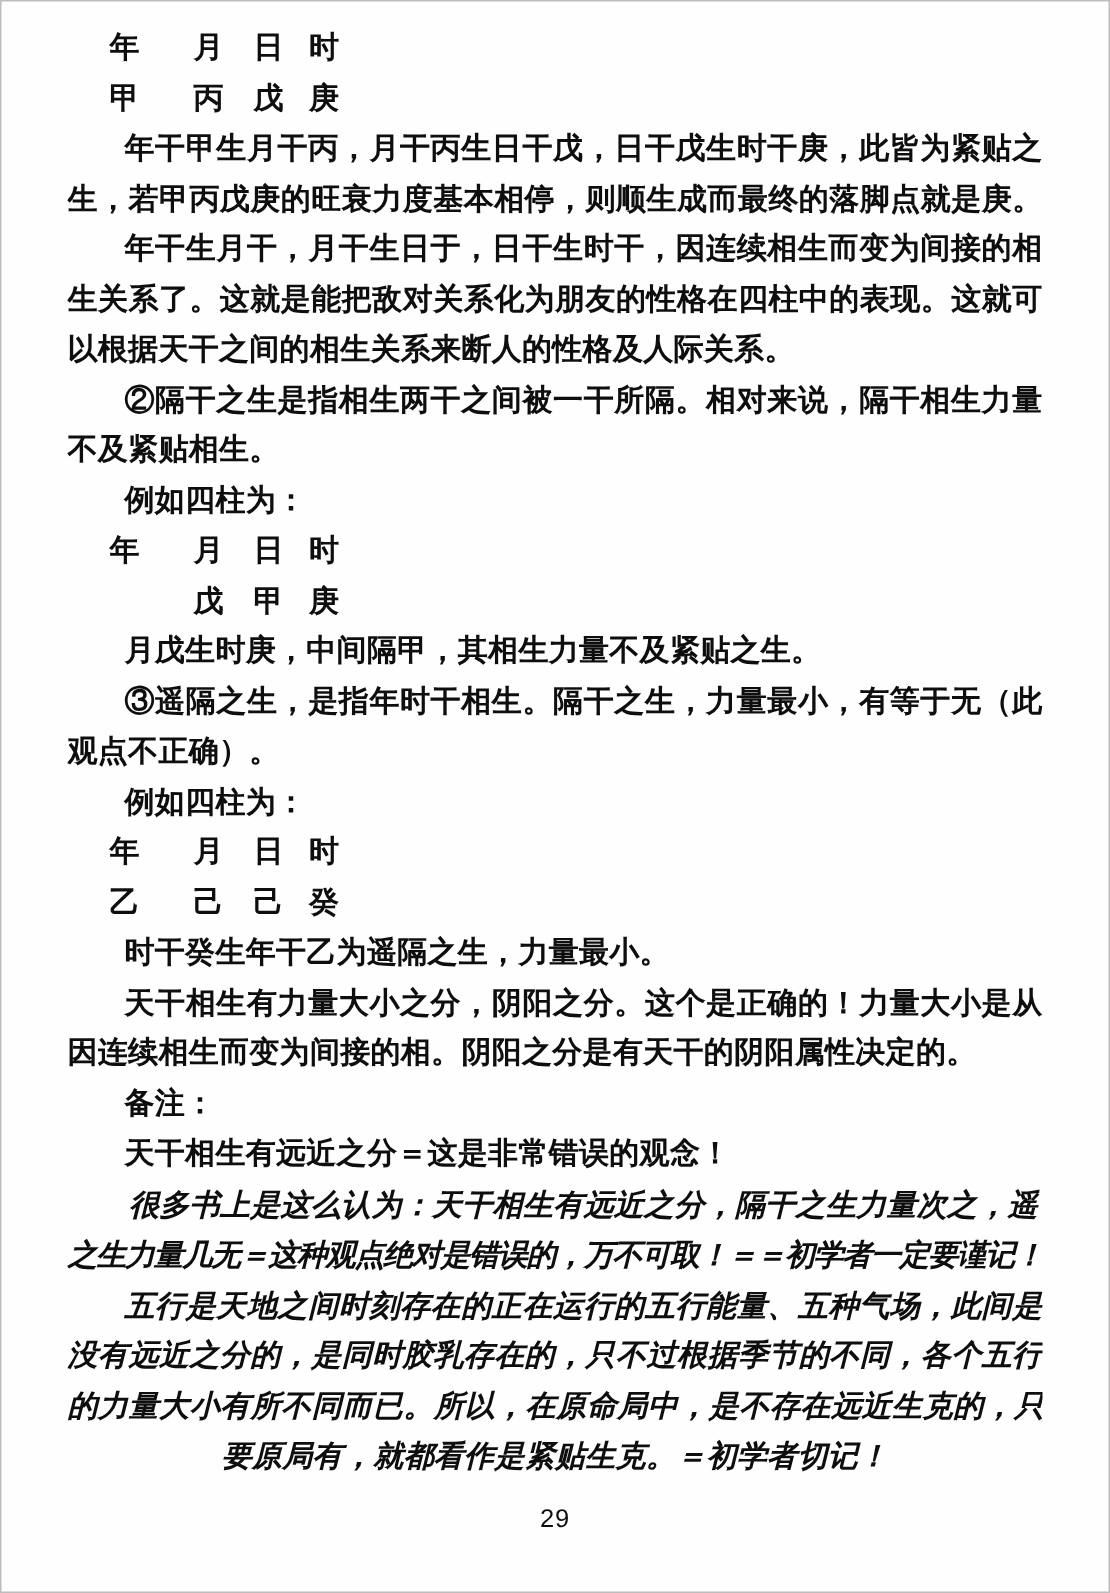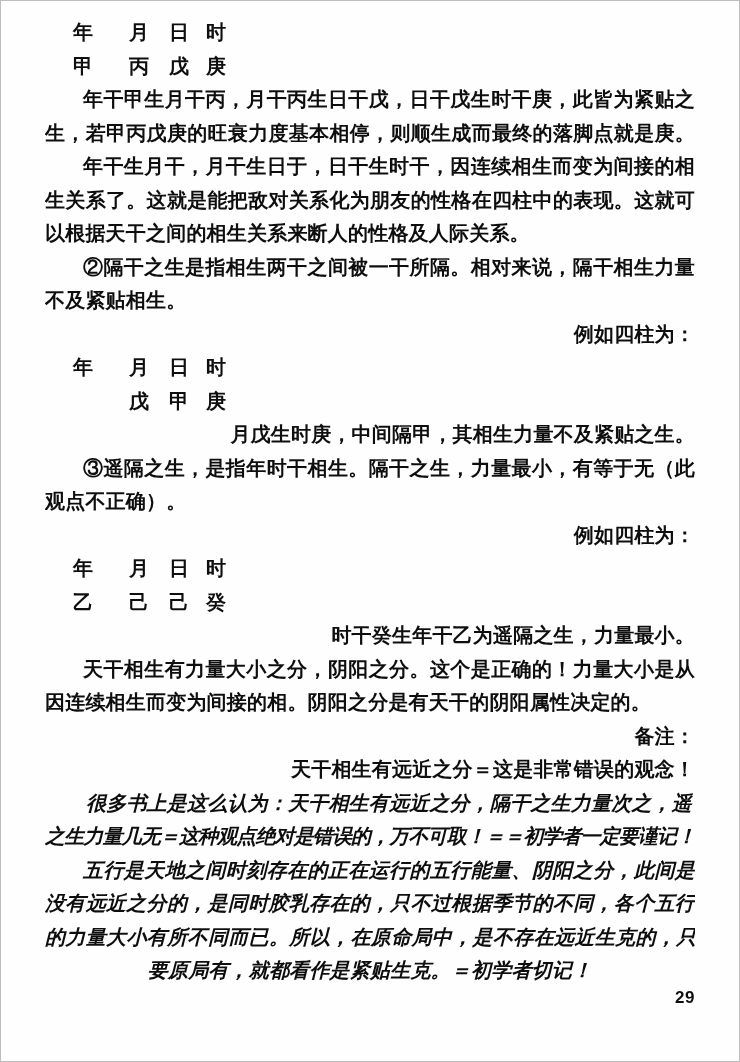--- a/index.html
+++ b/index.html
@@ -6,31 +6,31 @@
   body{width:740px;height:1062px;background:#ffffff;font-family:"Liberation Sans",sans-serif;}
   .page{
     box-sizing:border-box;width:740px;height:1062px;
     border:1px solid #bdbdbd;background:#fefefe;color:#0e0e0e;overflow:hidden;
   }
   .content{padding:15px 44px 0 44px;}
   .line{
     height:33.5px;line-height:33.5px;font-size:20px;font-weight:700;
     overflow:hidden;letter-spacing:0.2px;
   }
-  .indent{padding-left:38px;text-align:right;}
+  .indent{padding-left:38px;}
   .fill{text-align:justify;text-align-last:justify;}
   .tight{letter-spacing:-1.2px;}
   .kai{font-family:"DejaVu Serif",serif;font-style:italic;text-align:center;}
   .pillar-row{position:relative;}
   .pillar-row .c0{position:absolute;left:28px;}
   .pillar-row .c1{position:absolute;left:84px;}
   .pillar-row .c2{position:absolute;left:124px;}
   .pillar-row .c3{position:absolute;left:161px;}
   .page-num{
-    text-align:right;font-size:17px;font-weight:700;
+    text-align:center;margin-top:15px;font-size:17px;font-weight:400;
     letter-spacing:0.5px;
   }
 </style>
 </head>
 <body>
 
 <div class="page">
   <div class="content">
 
     <div class="line pillar-row">
@@ -86,20 +86,20 @@
       <span class="c3">癸</span>
     </div>
 
     <div class="line indent">时干癸生年干乙为遥隔之生，力量最小。</div>
     <div class="line indent fill">天干相生有力量大小之分，阴阳之分。这个是正确的！力量大小是从</div>
     <div class="line">因连续相生而变为间接的相。阴阳之分是有天干的阴阳属性决定的。</div>
     <div class="line indent">备注：</div>
     <div class="line indent">天干相生有远近之分＝这是非常错误的观念！</div>
     <div class="line indent fill kai">很多书上是这么认为：天干相生有远近之分，隔干之生力量次之，遥隔</div>
     <div class="line fill tight kai">之生力量几无＝这种观点绝对是错误的，万不可取！＝＝初学者一定要谨记！</div>
-    <div class="line indent fill kai">五行是天地之间时刻存在的正在运行的五行能量、阴阳之分，此间是</div>
+    <div class="line indent fill kai">五行是天地之间时刻存在的正在运行的五行能量、五种气场，此间是</div>
     <div class="line fill kai">没有远近之分的，是同时胶乳存在的，只不过根据季节的不同，各个五行</div>
     <div class="line fill tight kai">的力量大小有所不同而已。所以，在原命局中，是不存在远近生克的，只</div>
     <div class="line kai">要原局有，就都看作是紧贴生克。＝初学者切记！</div>
 
     <div class="page-num">29</div>
   </div>
 </div>
 
 </body></html>

